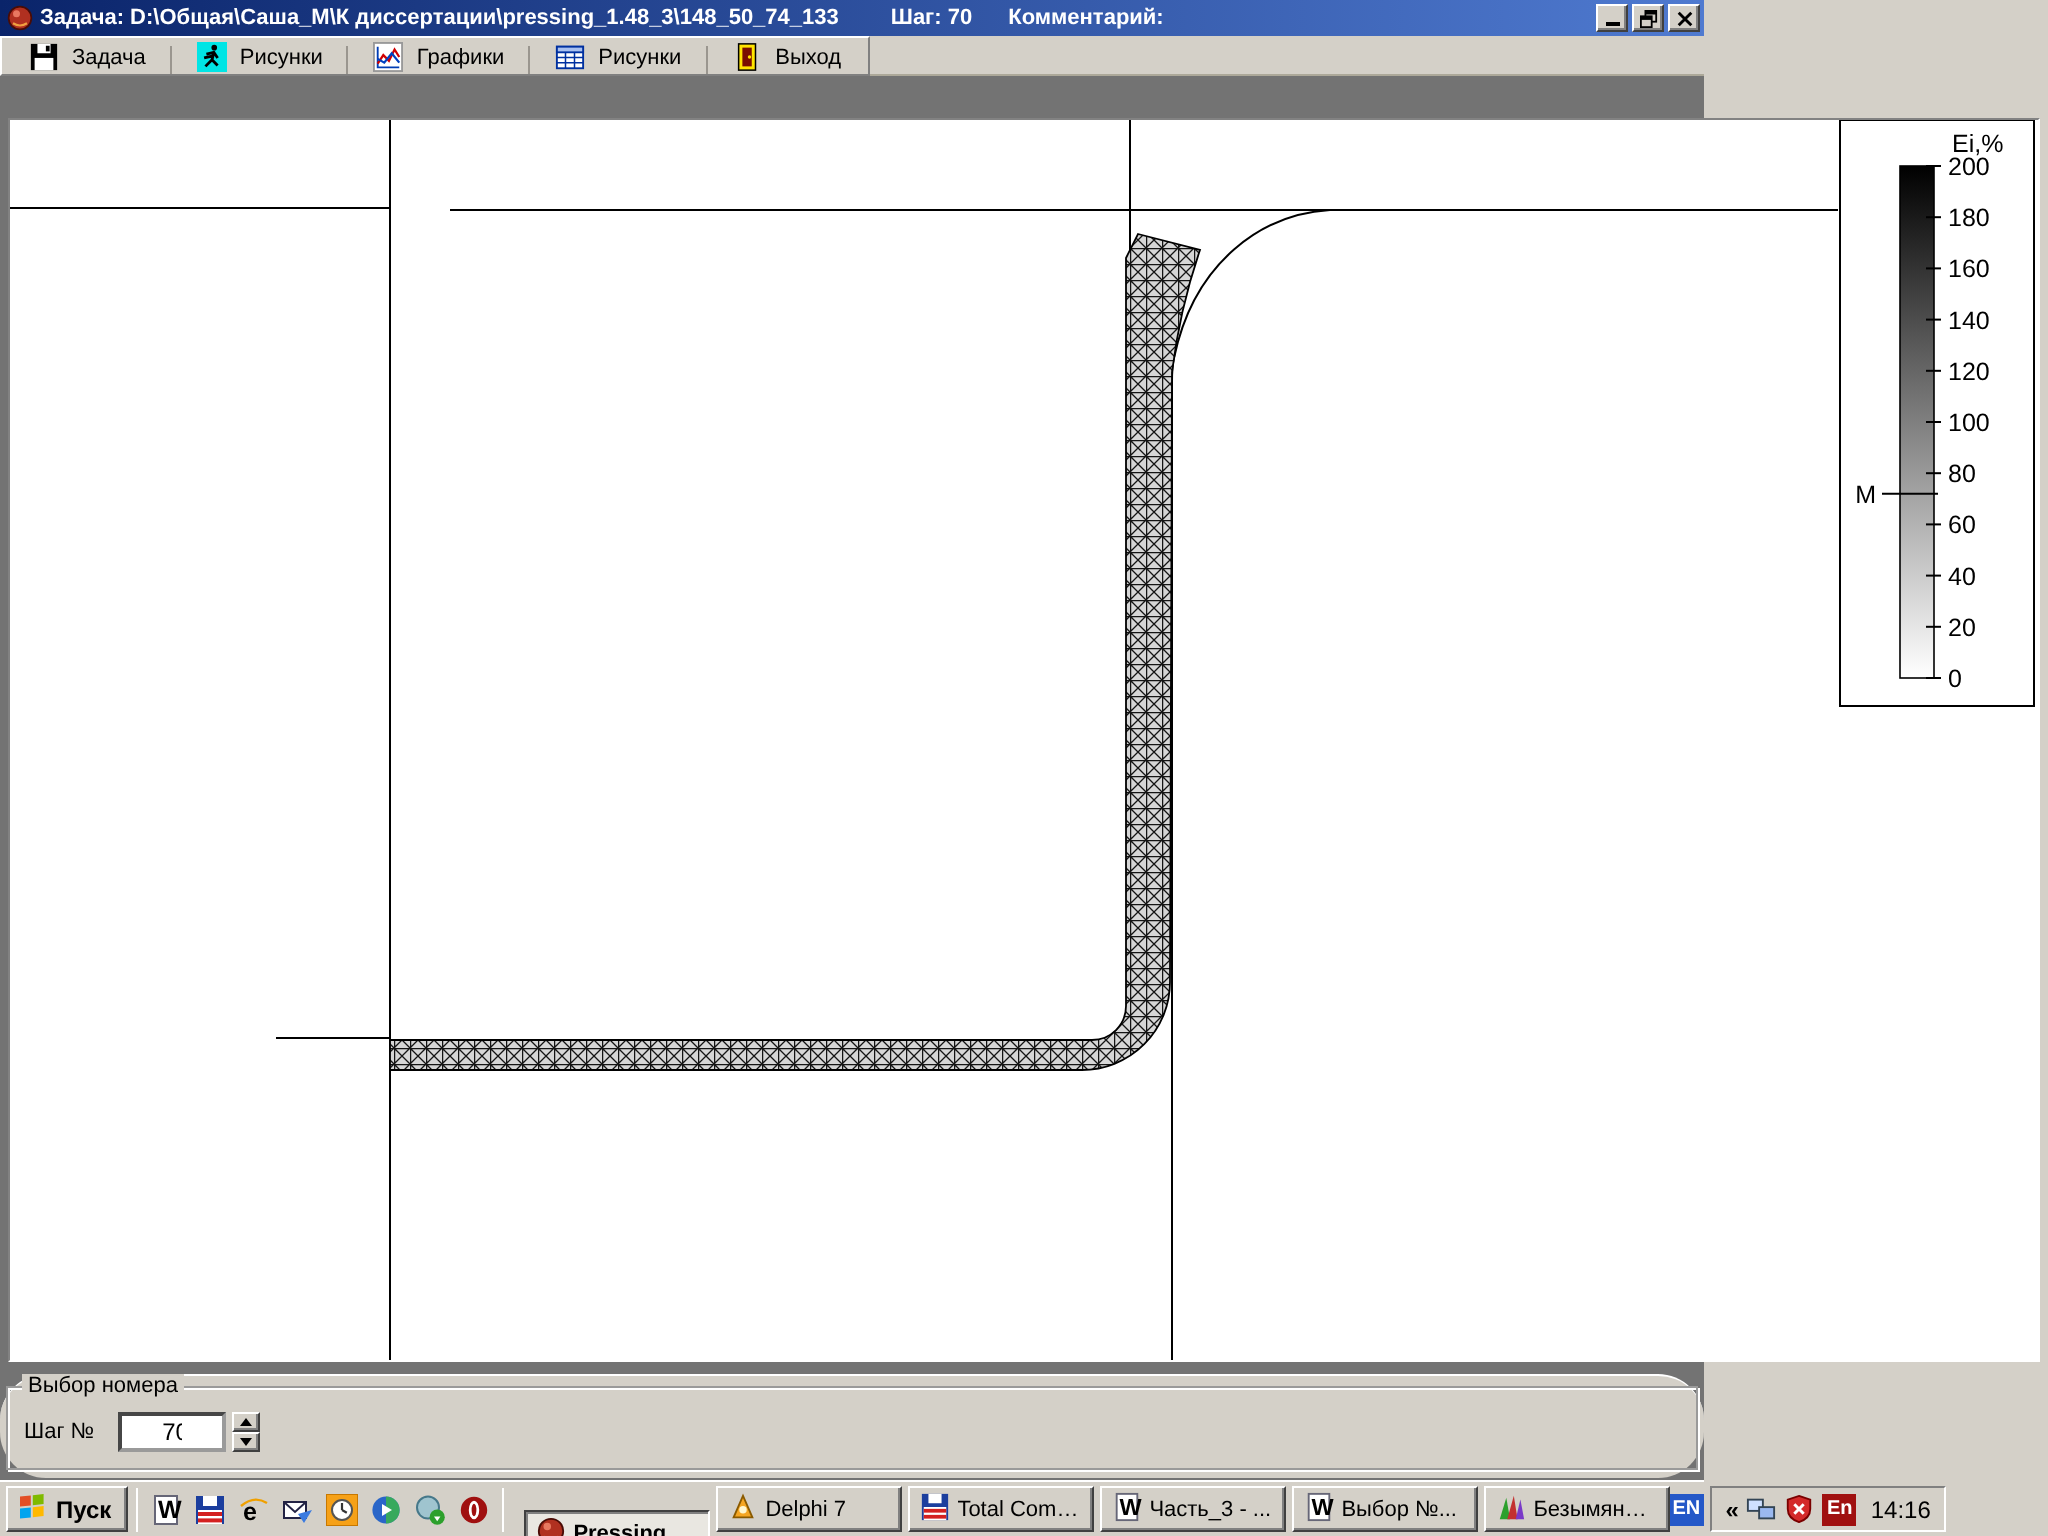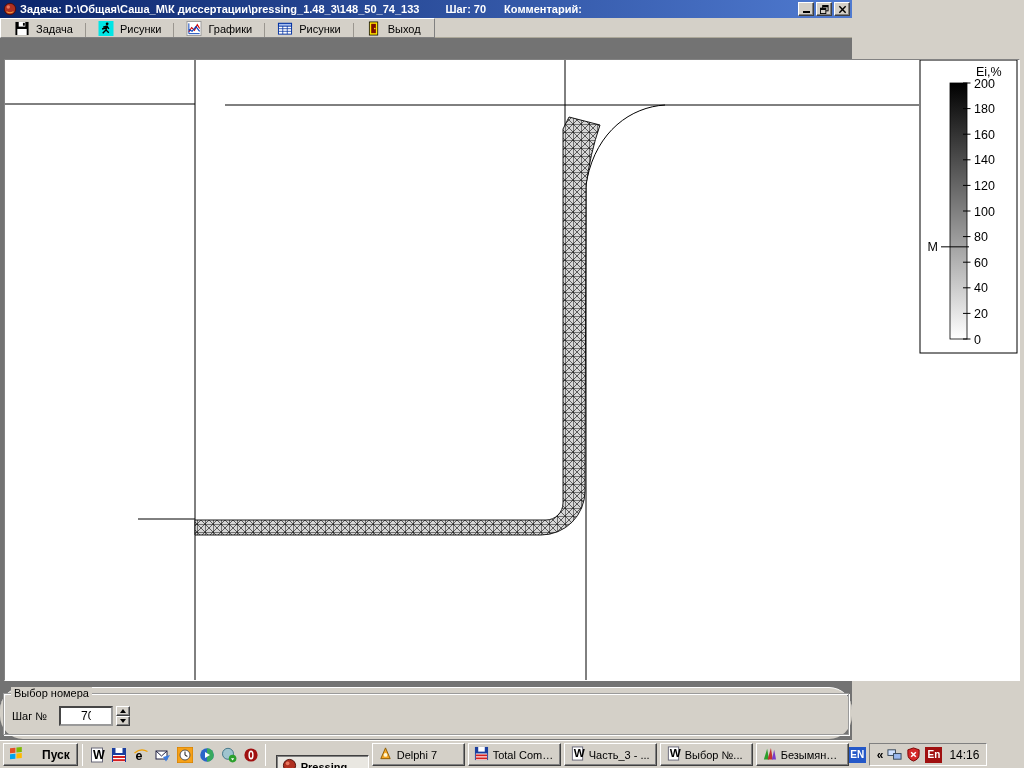--- a/index.html
+++ b/index.html
@@ -59,21 +59,21 @@
   .spinner { display:flex; flex-direction:column; margin-left:3px; }
   .spinbtn { width:14px; height:10px; background:#d4d0c8; border:1px solid;
     border-color:#fff #404040 #404040 #fff; box-shadow:inset -1px -1px 0 #808080;
     display:flex; align-items:center; justify-content:center; }
   .tri-up { width:0; height:0; border-left:3px solid transparent; border-right:3px solid transparent; border-bottom:4px solid #000; }
   .tri-dn { width:0; height:0; border-left:3px solid transparent; border-right:3px solid transparent; border-top:4px solid #000; }
 
   
   .taskbar { position:absolute; top:740px; left:0; right:0; height:28px; background:#d4d0c8;
     border-top:1px solid #fff; display:flex; align-items:center; padding:0 3px; }
-  .startbtn { height:23px; display:flex; align-items:center; gap:18px; padding:0 7px 0 4px;
+  .startbtn { height:23px; display:flex; align-items:center; gap:4px; padding:0 7px 0 4px;
     background:#d4d0c8; border:1px solid; border-color:#fff #404040 #404040 #fff;
     box-shadow:inset -1px -1px 0 #808080; font-weight:bold; font-size:12px; }
   .startbtn svg { width:16px; height:16px; }
   .tb2-sep { width:1px; height:22px; background:#808080; border-right:1px solid #fff; margin:0 4px; flex:none; }
   .ql { display:flex; align-items:center; gap:2px; }
   .ql-item { width:20px; height:20px; display:flex; align-items:center; justify-content:center; }
   .ql-item svg { width:16px; height:16px; display:block; }
   .tasks { display:flex; align-items:center; gap:3px; margin-left:6px; }
   .task { width:93px; height:23px; display:flex; align-items:center; gap:4px; padding:0 5px;
     background:#d4d0c8; border:1px solid; border-color:#fff #404040 #404040 #fff;

